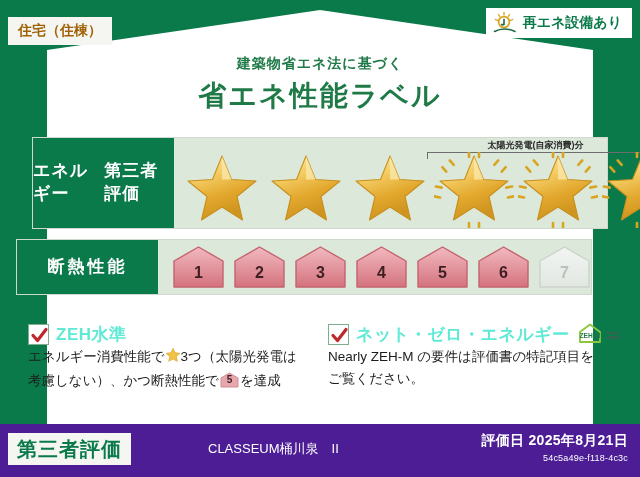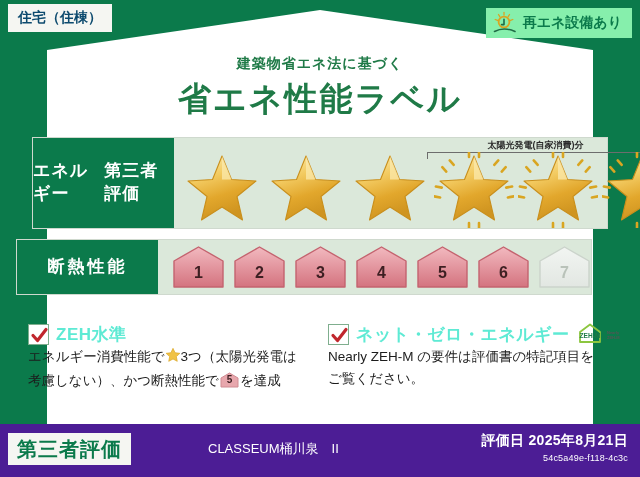--- a/index.html
+++ b/index.html
@@ -19,56 +19,56 @@
     position: absolute;
     left: 47px; top: 10px;
     width: 546px; height: 414px;
     background: #ffffff;
     clip-path: polygon(0 40px, 50% 0, 100% 40px, 100% 100%, 0 100%);
   }
 
   
   .cat-chip {
     position: absolute;
-    left: 8px; top: 4px;
+    left: 8px; top: 17px;
     width: 104px; height: 28px;
     background: #f5f6f2;
     display: flex; align-items: center; justify-content: center;
-    color: #0c4a6e;
+    color: #a16207;
     font-size: 14px; font-weight: bold;
     letter-spacing: 0px;
   }
 
   
   .renew-chip {
     position: absolute;
     right: 8px; top: 8px;
     height: 30px;
-    background: #86efac;
+    background: #ffffff;
     display: flex; align-items: center;
     padding: 0 10px 0 6px;
     gap: 5px;
   }
   .renew-chip .renew-text {
     color: #0b7a4b; font-size: 14px; font-weight: bold;
   }
   .sun-icon { width: 26px; height: 24px; display:block; }
 
   
   .title-wrap {
     position: absolute;
     left: 0; right: 0; top: 55px;
     text-align: center;
   }
   .title-sub {
     color: #1f7a47; font-size: 14px; font-weight: bold;
     letter-spacing: 1px;
   }
   .title-main {
-    color: #1f7a47; font-size: 33px; font-weight: bold;
+    color: #1f7a47; font-size: 28px; font-weight: bold;
     letter-spacing: 2px; margin-top: 4px;
   }
 
   
   .perf-row {
     position: absolute;
     display: flex;
     background: #dbe8da;
     border: 1px solid #cfd9ce;
   }

